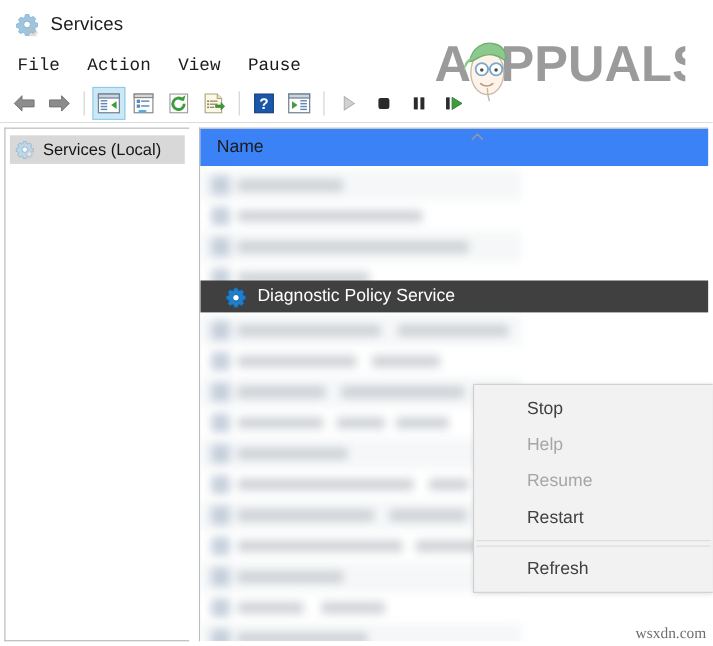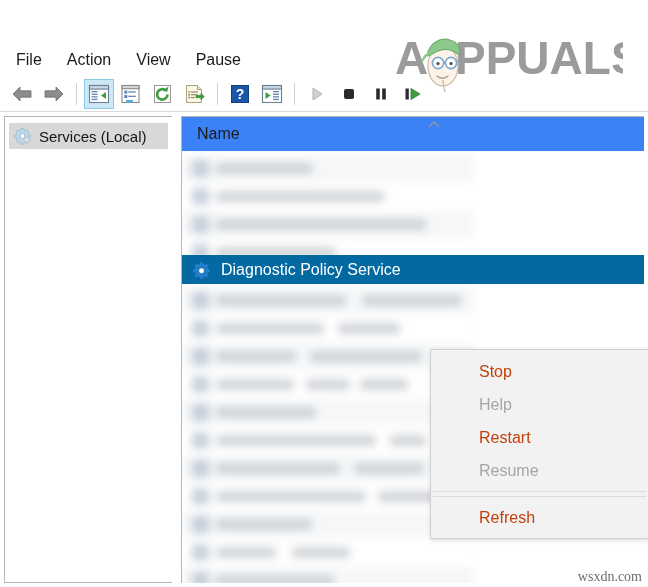--- a/index.html
+++ b/index.html
@@ -34,20 +34,21 @@
     letter-spacing: .1px;
   }
 
   
   .menubar {
     position: absolute; left: 0; top: 43px;
     width: 648px; height: 33px;
     background: #ffffff;
     display: flex; align-items: center;
     padding-left: 16px;
+    font-family: Liberation Mono, monospace;
   }
   .menu-item {
     font-size: 16px;
     color: #1b1b1b;
     padding: 2px 12px 2px 0;
     margin-right: 13px;
     cursor: default;
     white-space: nowrap;
   }
 
@@ -179,23 +180,24 @@
     height: 27px;
     background: #eef1f4;
     opacity: .6;
   }
 
   
   .sel-row {
     position: absolute;
     left: 0; top: 104px;
     width: 463px; height: 29px;
-    background: #0369a1;
+    background: #404040;
     display: flex; align-items: center;
     z-index: 6;
+    padding-left: 13px;
   }
   .sel-row .sel-icon {
     width: 20px; height: 20px;
     margin-left: 10px; margin-right: 9px;
     flex: 0 0 auto;
   }
   .sel-row .sel-label {
     font-size: 16px;
     color: #ffffff;
     white-space: nowrap;
@@ -211,21 +213,21 @@
     border-right: none;
     box-shadow: 1px 1px 5px rgba(0,0,0,.16);
     z-index: 30;
     padding: 5px 0 4px 0;
   }
   .ctx-item {
     height: 33px;
     display: flex; align-items: center;
     padding-left: 48px;
     font-size: 16px;
-    color: #c2410c;
+    color: #404040;
     position: relative;
     white-space: nowrap;
   }
   .ctx-item.disabled { color: #a6a6a6; }
   .ctx-sep {
     height: 1px;
     background: #dcdcdc;
     margin: 4px 2px 4px 2px;
   }
   .submenu-arrow {
@@ -243,20 +245,32 @@
     color: #6d6d6d;
     z-index: 60;
     font-family: "Liberation Serif", serif;
   }
 </style>
 </head>
 <body>
 
 <div id="app">
 
+  <div class="titlebar">
+    <svg class="title-icon" viewBox="0 0 22 22">
+      <g fill="#9ec6e0" stroke="#7fb0cf" stroke-width="0.7">
+        <path d="M9 2.2h3.2l.5 2.1 1.6.7 1.9-1.1 2.2 2.2-1.1 1.9.7 1.6 2.1.5v3.2l-2.1.5-.7 1.6 1.1 1.9-2.2 2.2-1.9-1.1-1.6.7-.5 2.1H9l-.5-2.1-1.6-.7-1.9 1.1L2.8 18l1.1-1.9-.7-1.6-2.1-.5v-3.2l2.1-.5.7-1.6L2.8 6.8 5 4.6l1.9 1.1 1.6-.7z"></path>
+      </g>
+      <circle cx="10.6" cy="11.2" r="3.1" fill="#ffffff" stroke="#7fb0cf" stroke-width="0.9"></circle>
+      <g fill="#b9b9b9">
+        <path d="M14.5 13.5h1.6l.3 1.1.9.4 1-.6 1.2 1.2-.6 1 .4.9 1.1.3v1.7l-1.1.3-.4.9.6 1-1.2 1.2-1-.6-.9.4-.3 1.1h-1.6l-.3-1.1-.9-.4-1 .6-1.2-1.2.6-1-.4-.9-1.1-.3v-1.7l1.1-.3.4-.9-.6-1 1.2-1.2 1 .6.9-.4z" opacity=".45"></path>
+      </g>
+    </svg>
+    <div class="title-text">Services</div>
+  </div>
 
   <div class="menubar">
     <div class="menu-item">File</div>
     <div class="menu-item">Action</div>
     <div class="menu-item">View</div>
     <div class="menu-item">Pause</div>
   </div>
 
   <div class="toolbar">
 
@@ -520,26 +534,26 @@
     </div>
 
     <div class="ctx-menu">
 
       <div class="ctx-item">
         <span>Stop</span>
       </div>
       <div class="ctx-item disabled">
         <span>Help</span>
       </div>
+      <div class="ctx-item disabled">
+        <span>Resume</span>
+      </div>
       <div class="ctx-item">
         <span>Restart</span>
       </div>
-      <div class="ctx-item disabled">
-        <span>Resume</span>
-      </div>
 
       <div class="ctx-sep"></div>
 
 
       <div class="ctx-sep"></div>
 
       <div class="ctx-item">
         <span>Refresh</span>
       </div>
 

